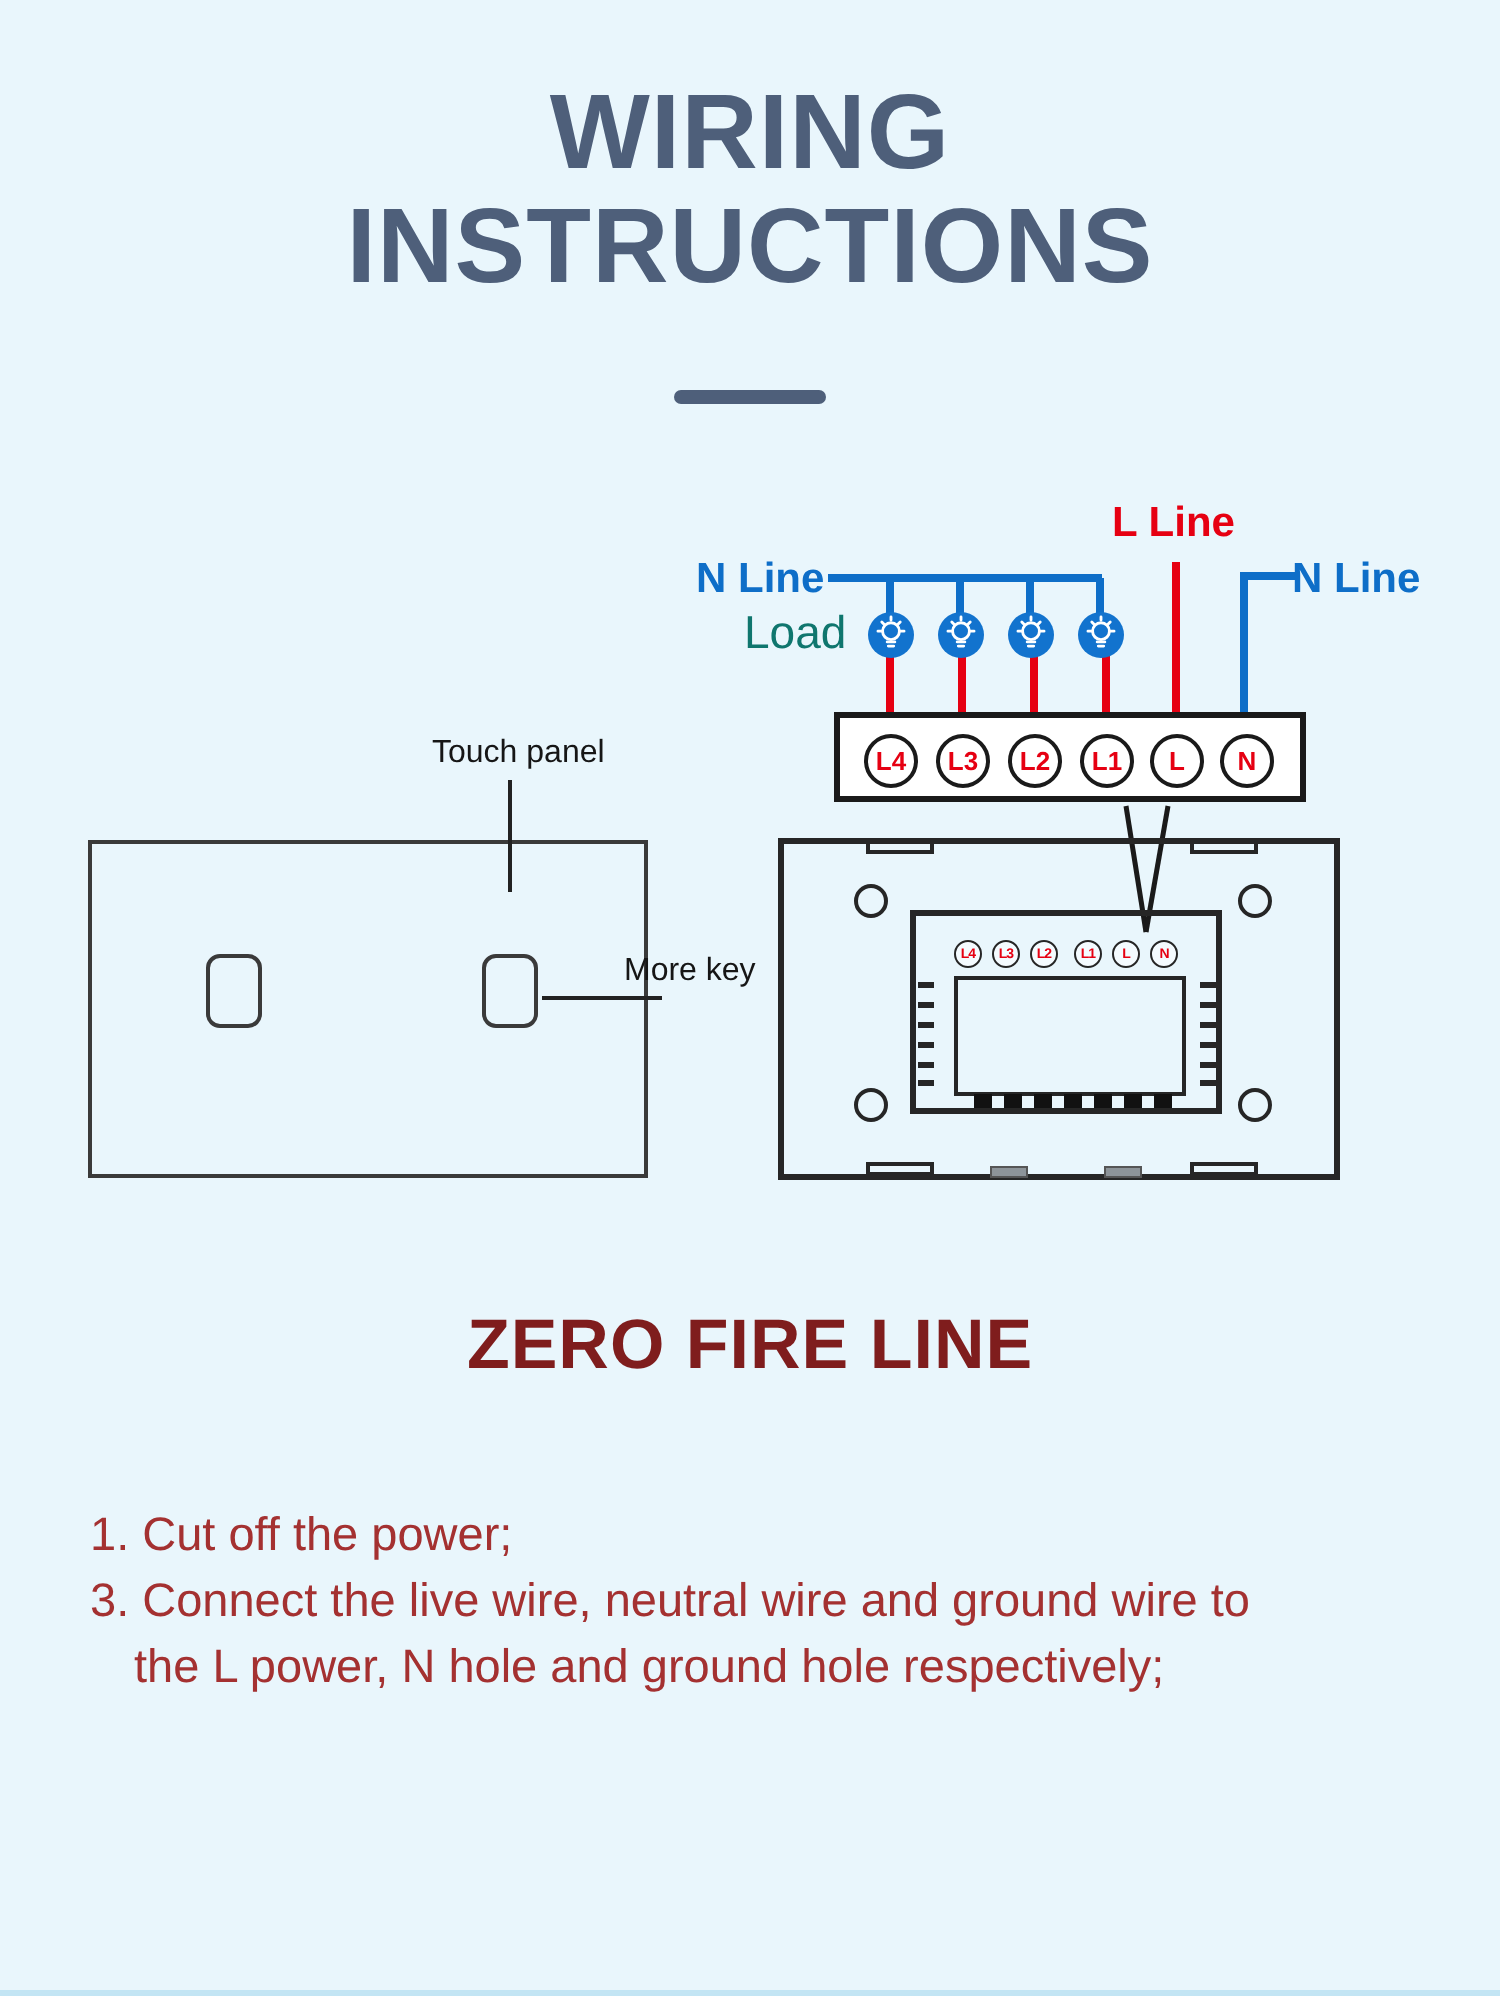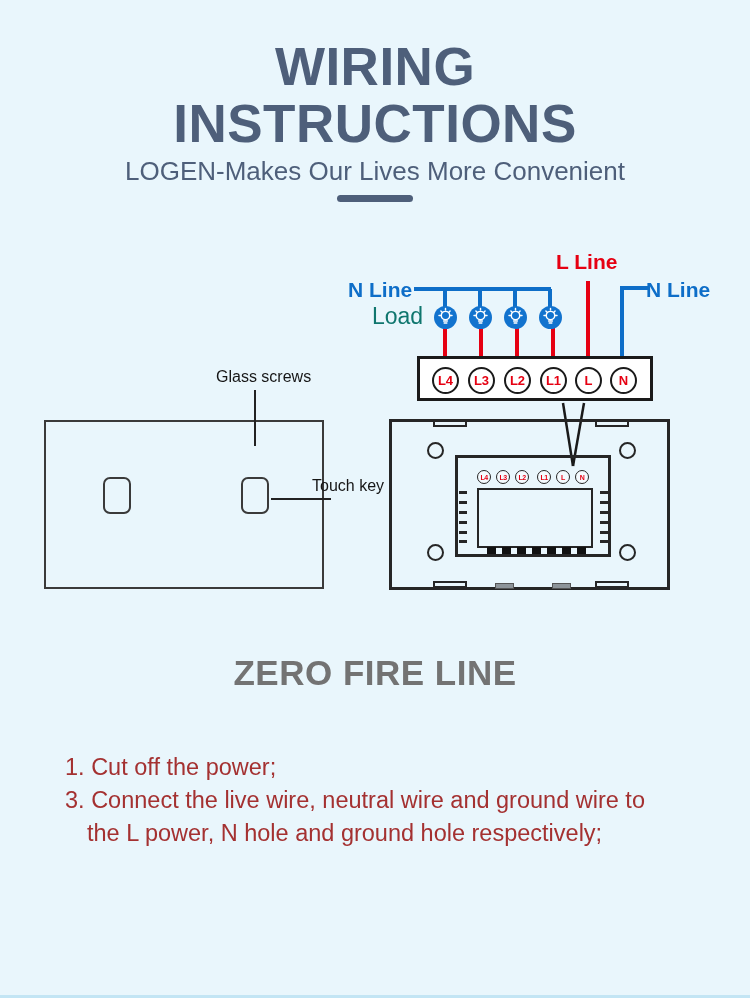--- a/index.html
+++ b/index.html
@@ -106,40 +106,39 @@
     color: #e60012; font-weight: 700; font-size: 7px; letter-spacing: -0.5px;
   }
   .m1 { left: 477px; } .m2 { left: 496px; } .m3 { left: 515px; }
   .m4 { left: 537px; } .m5 { left: 556px; } .m6 { left: 575px; }
   .inner-box { position: absolute; left: 477px; top: 488px; width: 116px; height: 60px; border: 2.5px solid #262626; }
   .comb { position: absolute; width: 8px; height: 3px; background: #262626; }
   .pin { position: absolute; width: 9px; height: 7px; top: 547px; background: #111; }
   
   .zfl {
     position: absolute; top: 653px; left: 0; width: 750px; text-align: center;
-    color: #737373; font-weight: 800; font-size: 35px; letter-spacing: 0.5px;
+    color: #7f1d1d; font-weight: 800; font-size: 35px; letter-spacing: 0.5px;
   }
   .steps {
     position: absolute; left: 45px; top: 751px; width: 680px;
-    color: #a43131; font-size: 23.5px; line-height: 33px; margin-left: 20px;
+    color: #a43131; font-size: 23.5px; line-height: 33px;
   }
   .step-indent-a { margin-left: 22px; }
   .step-indent-b { margin-left: 13px; }
   .bottom-strip { position: absolute; left: 0; bottom: 0; width: 750px; height: 3px; background: #c3e5f4; }
 </style>
 </head>
 <body>
 
 <div class="page">
 
   <div class="title">
     <div>WIRING</div>
     <div>INSTRUCTIONS</div>
   </div>
-  <div class="subtitle">LOGEN-Makes Our Lives More Convenient</div>
   <div class="title-underline"></div>
 
   <div class="lbl lbl-l-line">L Line</div>
   <div class="lbl lbl-n-left">N Line</div>
   <div class="lbl lbl-n-right">N Line</div>
   <div class="lbl lbl-load">Load</div>
 
   <div class="wire blue bus-n"></div>
   <div class="wire blue drop-n1"></div>
   <div class="wire blue drop-n2"></div>
@@ -212,23 +211,23 @@
 
   <svg class="funnel" width="40" height="70">
     <line x1="8" y1="3" x2="18" y2="66" stroke="#1a1a1a" stroke-width="2.5"></line>
     <line x1="29" y1="3" x2="18" y2="66" stroke="#1a1a1a" stroke-width="2.5"></line>
   </svg>
 
   <div class="glass-panel">
     <div class="touch-key tk-left"></div>
     <div class="touch-key tk-right"></div>
   </div>
-  <div class="anno anno-glass">Glass screws</div>
+  <div class="anno anno-glass">Touch panel</div>
   <div class="leader-glass"></div>
-  <div class="anno anno-touch">Touch key</div>
+  <div class="anno anno-touch">More key</div>
   <div class="leader-touch"></div>
 
   <div class="back-box"></div>
   <div class="tab tab-tl"></div>
   <div class="tab tab-tr"></div>
   <div class="tab tab-bl"></div>
   <div class="tab tab-br"></div>
   <div class="tab-gray tg1"></div>
   <div class="tab-gray tg2"></div>
   <div class="screw s1"></div>

